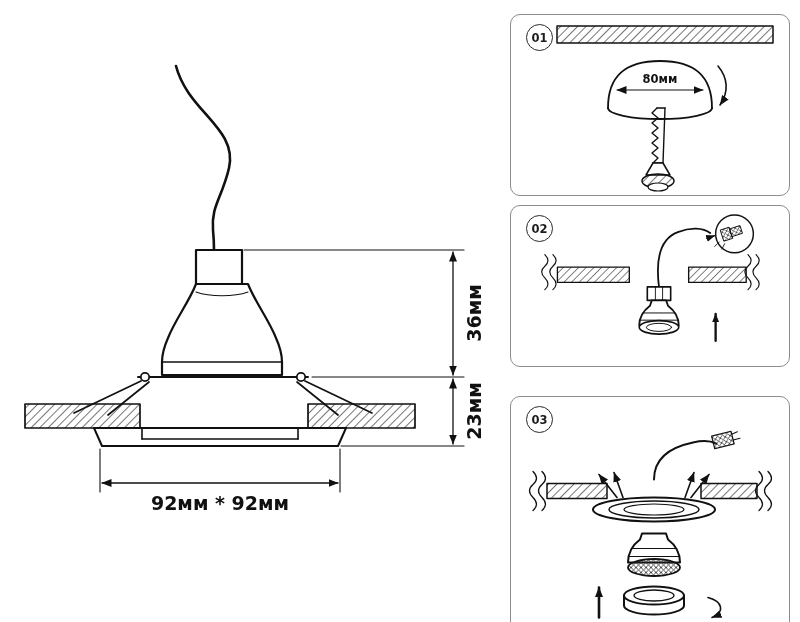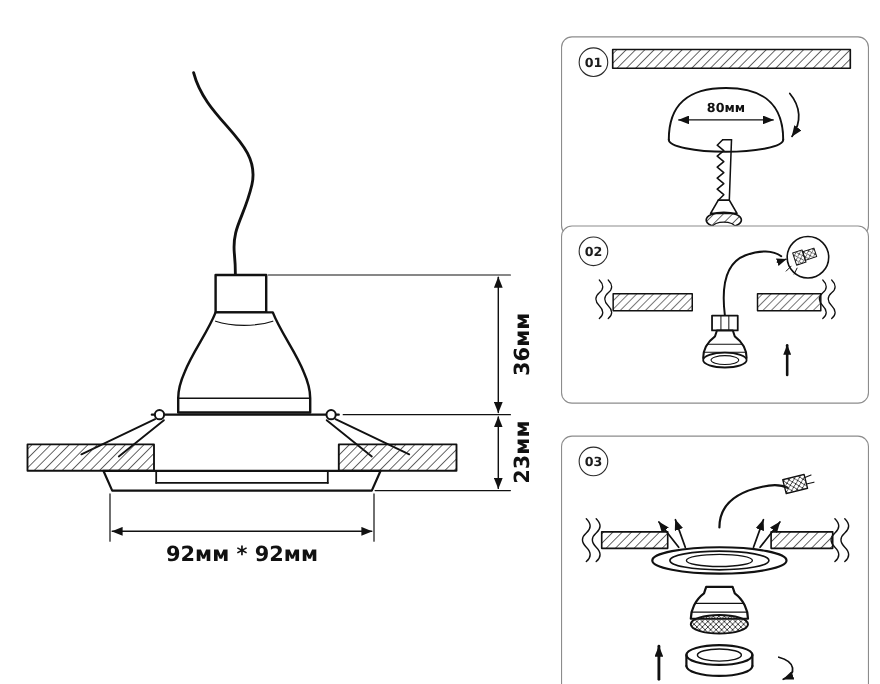--- a/index.html
+++ b/index.html
@@ -5,21 +5,21 @@
   html,body{margin:0;padding:0;background:#ffffff;}
   .canvas{
     position:relative;width:800px;height:622px;background:#ffffff;overflow:hidden;
     font-family:"DejaVu Sans", sans-serif;
   }
   .main-svg{position:absolute;left:0;top:0;width:510px;height:622px;}
   .panel{
     position:absolute;left:510px;width:280px;background:#fff;
     border:1.5px solid #8c8c8c;border-radius:10px;box-sizing:border-box;
   }
-  .panel-1{top:14px;height:182px;margin-top:19px;}
+  .panel-1{top:14px;height:182px;}
   .panel-2{top:205px;height:162px;}
   .panel-3{top:396px;height:275px;}
   .panel svg{position:absolute;left:0;top:0;width:100%;height:100%;}
   .step-badge{
     position:absolute;left:15px;top:9px;width:25px;height:25px;border-radius:50%;
     border:1.5px solid #2a2a2a;display:flex;align-items:center;justify-content:center;
     font-size:11.5px;font-weight:bold;color:#1c1c1c;background:#fff;z-index:2;
   }
   .dim-text{
     font-family:"DejaVu Sans", sans-serif;font-weight:bold;font-size:19px;fill:#111;

